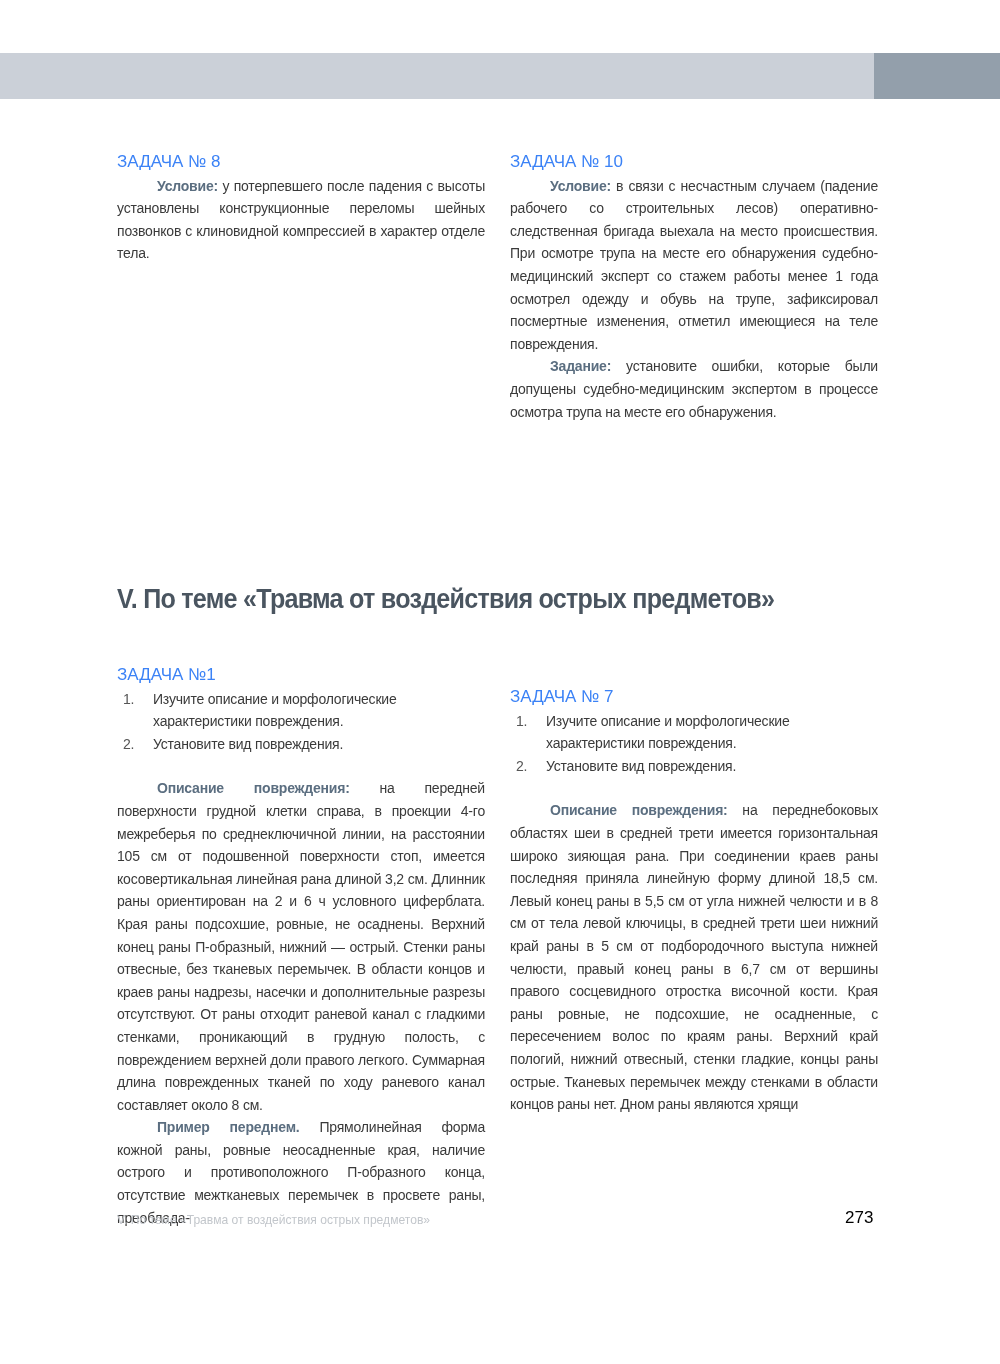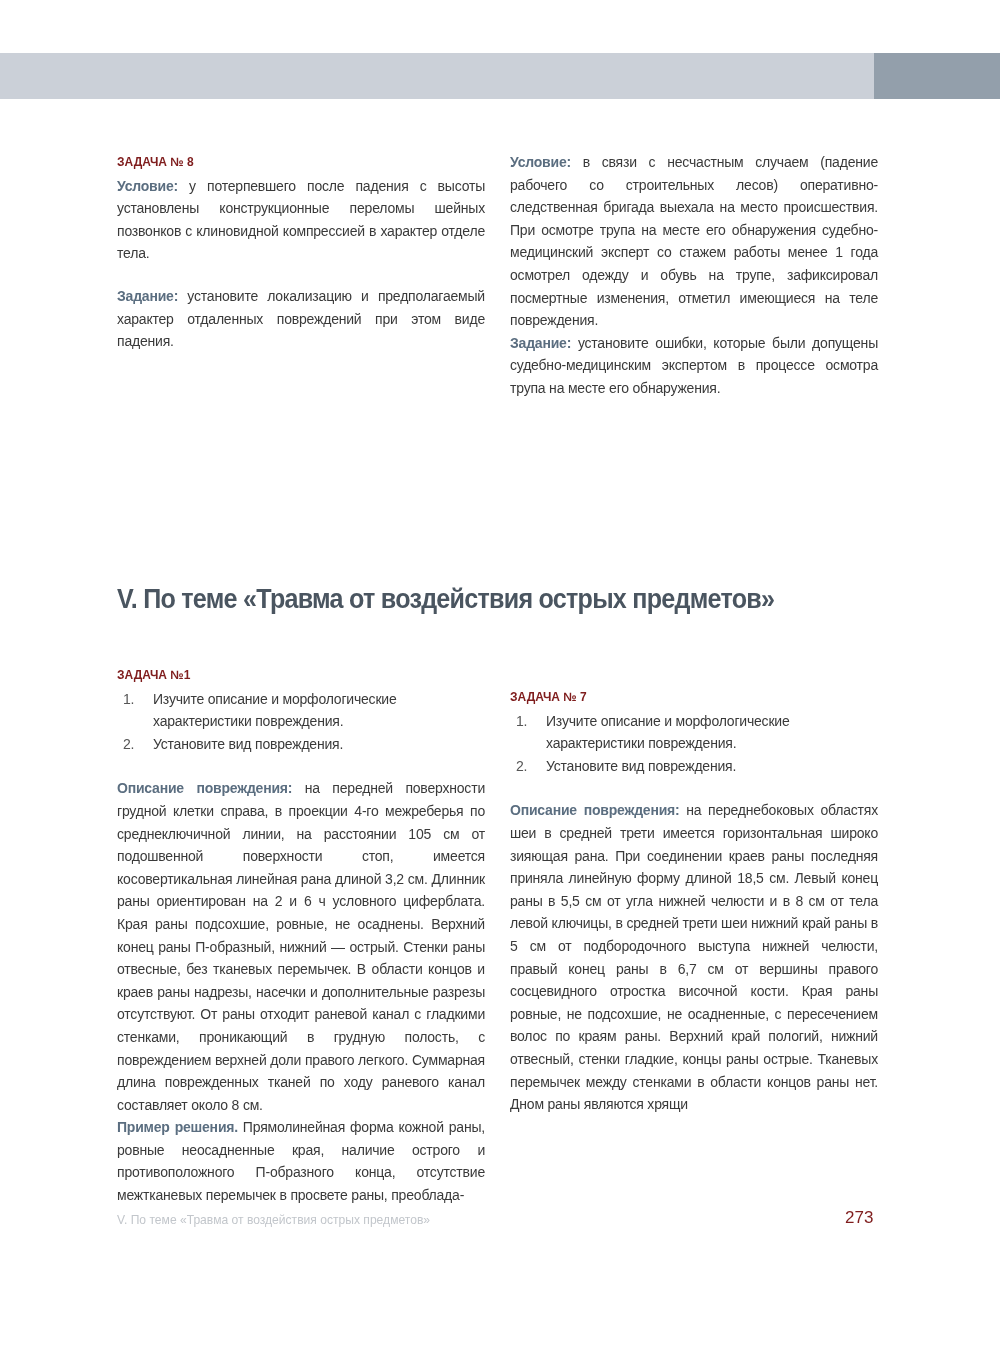--- a/index.html
+++ b/index.html
@@ -3,66 +3,66 @@
 <meta charset="utf-8">
 <style>
   html, body { margin: 0; padding: 0; }
   body {
     width: 1000px; height: 1364px; background: #ffffff; position: relative; overflow: hidden;
     font-family: "Liberation Sans", sans-serif; color: #3a3a3a;
   }
   .top-bar { position: absolute; left: 0; top: 53px; width: 874px; height: 46px; background: #cbd0d8; }
   .top-bar-accent { position: absolute; left: 874px; top: 53px; width: 126px; height: 46px; background: #939fab; }
   .col { position: absolute; width: 368px; font-size: 14px; line-height: 22.6px; text-align: justify; letter-spacing: -0.2px; }
-  .h { font-weight: bold; color: #7f1d1d; font-size: 12px; letter-spacing: 0; margin-bottom: 1px; }
-  .lbl { font-weight: bold; color: #5b6e80; }
+  .h { font-weight: normal; color: #3b82f6; font-size: 17px; letter-spacing: 0; margin-bottom: 1px; }
+  .lbl { font-weight: bold; color: #5b6e80; margin-left: 40px; }
   p { margin: 0; }
   .block { margin-bottom: 20px; }
   ol { margin: 0; padding: 0 0 0 36px; list-style: none; }
   ol li { position: relative; text-align: left; }
   ol li .num { position: absolute; left: -30px; color: #555; }
   .section-title { position: absolute; left: 117px; top: 584px; font-size: 27px; font-weight: bold; color: #4a5560; letter-spacing: -0.8px; transform: scaleX(0.93); transform-origin: left; white-space: nowrap; }
   .footer-left { position: absolute; left: 117px; top: 1212px; font-size: 13px; color: #c2c6cb; transform: scaleX(0.93); transform-origin: left; white-space: nowrap; }
-  .footer-right { position: absolute; left: 845px; top: 1208px; font-size: 17px; color: #7f1d1d; }
+  .footer-right { position: absolute; left: 845px; top: 1208px; font-size: 17px; color: #000000; }
   .gap { height: 22px; }
 </style>
 </head>
 <body>
 
 <div class="top-bar"></div>
 <div class="top-bar-accent"></div>
 
 <div class="col" style="left:117px; top:151px;">
   <div class="block">
     <div class="h">ЗАДАЧА № 8</div>
     <p><span class="lbl">Условие:</span><span> у потерпевшего после падения с высоты установлены конструкционные переломы шейных позвонков с клиновидной компрессией в характер отделе тела.</span></p>
   </div>
   <div class="block">
-    <p><span class="lbl">Задание:</span><span> установите локализацию и предполагаемый характер отдаленных повреждений при этом виде падения.</span></p>
   </div>
 </div>
 
 <div class="col" style="left:510px; top:151px;">
   <div class="block">
+    <div class="h">ЗАДАЧА № 10</div>
     <p><span class="lbl">Условие:</span><span> в связи с несчастным случаем (падение рабочего со строительных лесов) оперативно-следственная бригада выехала на место происшествия. При осмотре трупа на месте его обнаружения судебно-медицинский эксперт со стажем работы менее 1 года осмотрел одежду и обувь на трупе, зафиксировал посмертные изменения, отметил имеющиеся на теле повреждения.</span></p>
     <p><span class="lbl">Задание:</span><span> установите ошибки, которые были допущены судебно-медицинским экспертом в процессе осмотра трупа на месте его обнаружения.</span></p>
   </div>
 </div>
 
 <div class="section-title">V. По теме «Травма от воздействия острых предметов»</div>
 
 <div class="col" style="left:117px; top:664px;">
   <div class="h">ЗАДАЧА №1</div>
   <ol>
     <li><span class="num">1.</span><span>Изучите описание и морфологические характеристики повреждения.</span></li>
     <li><span class="num">2.</span><span>Установите вид повреждения.</span></li>
   </ol>
   <div class="gap"></div>
   <p><span class="lbl">Описание повреждения:</span><span> на передней поверхности грудной клетки справа, в проекции 4-го межреберья по среднеключичной линии, на расстоянии 105 см от подошвенной поверхности стоп, имеется косовертикальная линейная рана длиной 3,2 см. Длинник раны ориентирован на 2 и 6 ч условного циферблата. Края раны подсохшие, ровные, не осаднены. Верхний конец раны П-образный, нижний — острый. Стенки раны отвесные, без тканевых перемычек. В области концов и краев раны надрезы, насечки и дополнительные разрезы отсутствуют. От раны отходит раневой канал с гладкими стенками, проникающий в грудную полость, с повреждением верхней доли правого легкого. Суммарная длина поврежденных тканей по ходу раневого канал составляет около 8 см.</span></p>
-  <p><span class="lbl">Пример решения.</span><span> Прямолинейная форма кожной раны, ровные неосадненные края, наличие острого и противоположного П-образного конца, отсутствие межтканевых перемычек в просвете раны, преоблада-</span></p>
+  <p><span class="lbl">Пример переднем.</span><span> Прямолинейная форма кожной раны, ровные неосадненные края, наличие острого и противоположного П-образного конца, отсутствие межтканевых перемычек в просвете раны, преоблада-</span></p>
 </div>
 
 <div class="col" style="left:510px; top:664px;">
   <div class="gap"></div>
   <div class="h">ЗАДАЧА № 7</div>
   <ol>
     <li><span class="num">1.</span><span>Изучите описание и морфологические характеристики повреждения.</span></li>
     <li><span class="num">2.</span><span>Установите вид повреждения.</span></li>
   </ol>
   <div class="gap"></div>

